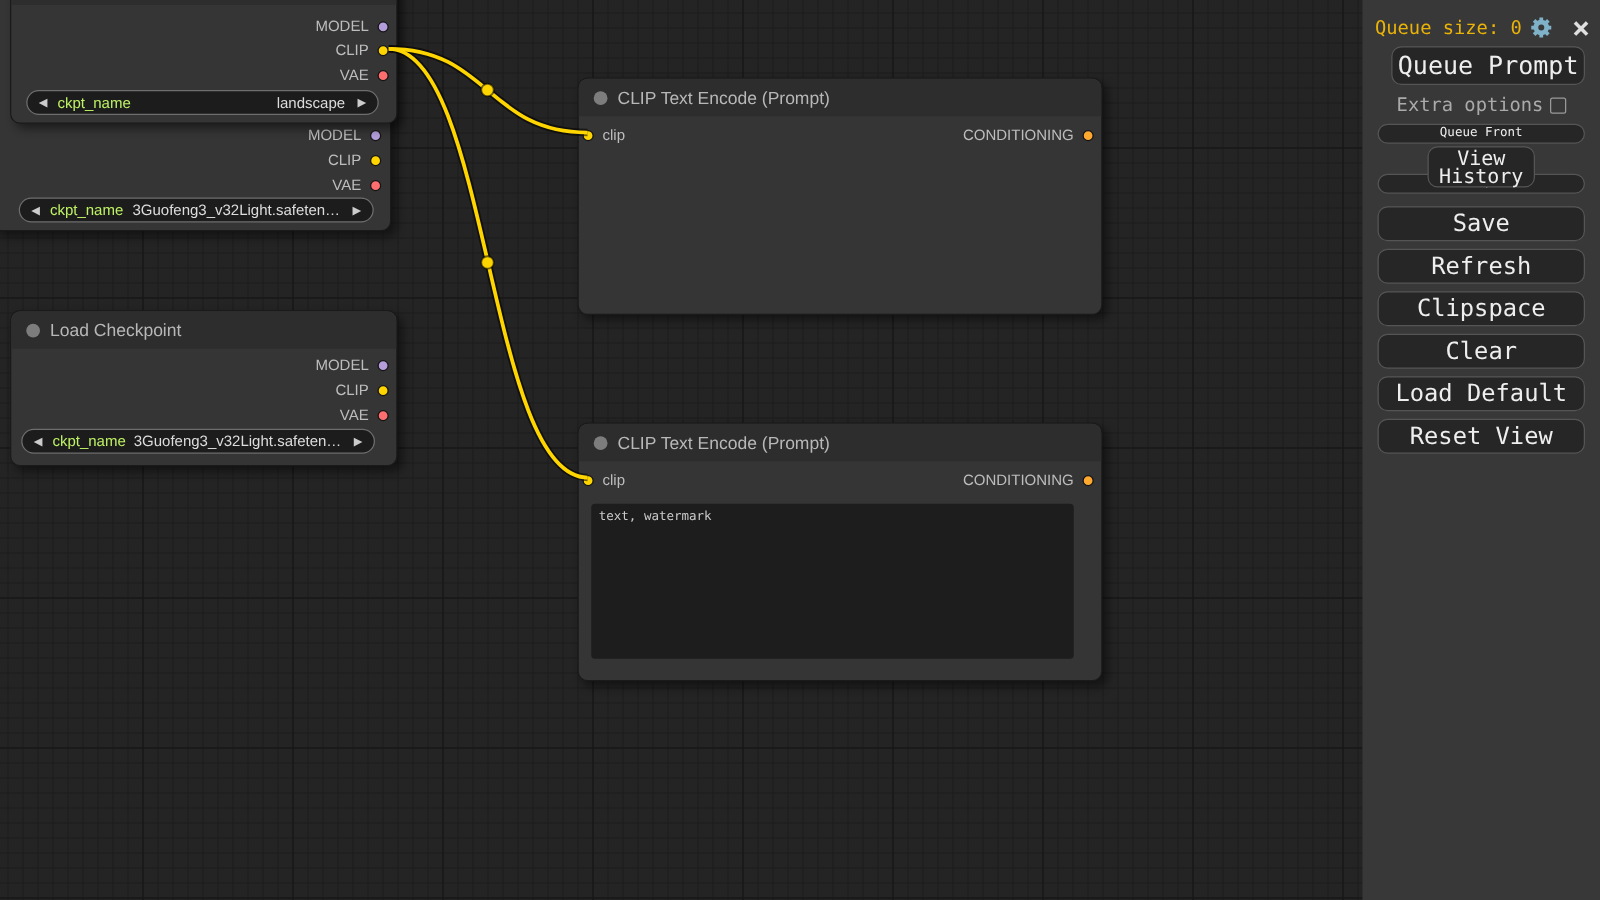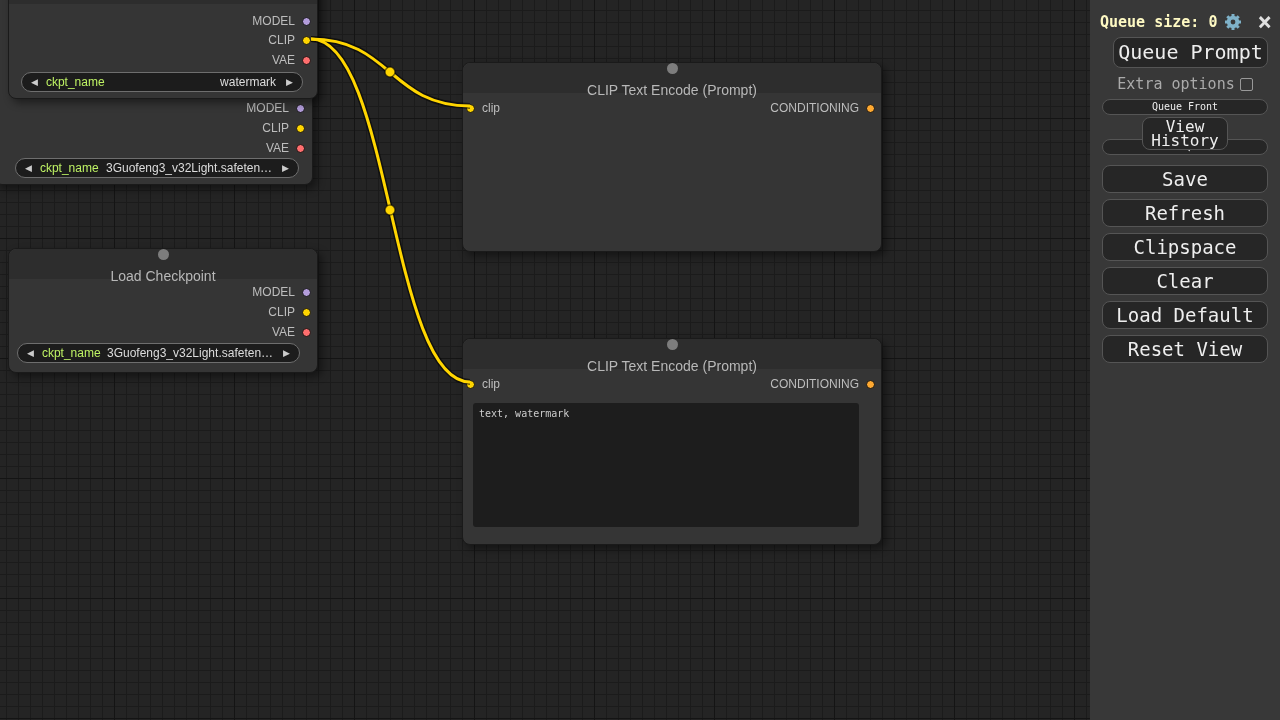--- a/index.html
+++ b/index.html
@@ -20,21 +20,21 @@
   }
 
   
   .node {
     position:absolute; background:#353535; border:1px solid #1a1a1a;
     border-radius:8px; box-shadow:4px 4px 8px rgba(0,0,0,.45);
   }
   .node-title {
     position:absolute; left:0; right:0; top:0; height:30px;
     background:#2d2d2d; border-radius:8px 8px 0 0;
-    display:flex; align-items:center; gap:8px; padding:0 12px;flex-direction:column;
+    display:flex; align-items:center; gap:8px; padding:0 12px;
   }
   .title-dot { width:11px; height:11px; border-radius:50%; background:#7d7d7d; flex:0 0 auto; }
   .title-text { color:#b8b8b8; font-size:14px; white-space:nowrap; }
 
   .out-row {
     position:absolute; right:0; height:18px; display:flex; align-items:center;
   }
   .out-label { color:#bdbdbd; font-size:12px; margin-right:7px; }
   .in-row { position:absolute; left:0; height:18px; display:flex; align-items:center; }
   .in-label { color:#bdbdbd; font-size:12px; margin-left:7px; }
@@ -63,21 +63,21 @@
 
   .links-layer { position:absolute; left:0; top:0; width:1090px; height:720px; pointer-events:none; }
 
   
   .sidebar {
     position:absolute; left:1090px; top:0; width:190px; height:720px;
     background:#383838; font-family:"DejaVu Sans Mono", monospace; color:#d8d8d8;
   }
   .sb-header { position:absolute; left:10px; top:10px; right:8px; height:24px;
                display:flex; align-items:center; }
-  .queue-size { font-size:15px; color:#fef9c3; letter-spacing:0; white-space:pre;font-weight:bold; }
+  .queue-size { font-size:15px; color:#eab308; letter-spacing:0; white-space:pre; }
   .gear { margin-left:6px; width:20px; height:20px; color:#7fb2c9; cursor:pointer; }
   .close-x { margin-left:auto; font-size:24px; line-height:20px; color:#e0e0e0;
              font-weight:bold; cursor:pointer; }
 
   .sb-btn {
     background:#262626; border:1px solid #555555; border-radius:8px;
     color:#eeeeee; text-align:center; cursor:pointer;
     font-family:"DejaVu Sans Mono", monospace;
   }
   .btn-queue-prompt {
@@ -134,21 +134,21 @@
       <span class="out-label">CLIP</span>
       <span class="port-dot" style="background: rgb(255, 213, 0);"></span>
     </div>
     <div class="out-row" style="top:77px; right:3px;">
       <span class="out-label">VAE</span>
       <span class="port-dot" style="background: rgb(255, 110, 110);"></span>
     </div>
     <div class="widget" style="left:12px; right:14px; top:98px;">
       <span class="arrow">◀</span>
       <span class="wlabel">ckpt_name</span>
-      <span class="wvalue">watermark</span>
+      <span class="wvalue">landscape</span>
       <span class="arrow">▶</span>
     </div>
   </div>
 
   <div class="node" style="left:8px; top:248px; width:310px; height:125px;">
     <div class="node-title">
       <span class="title-dot"></span>
       <span class="title-text">Load Checkpoint</span>
     </div>
     <div class="out-row" style="top:34px; right:3px;">

